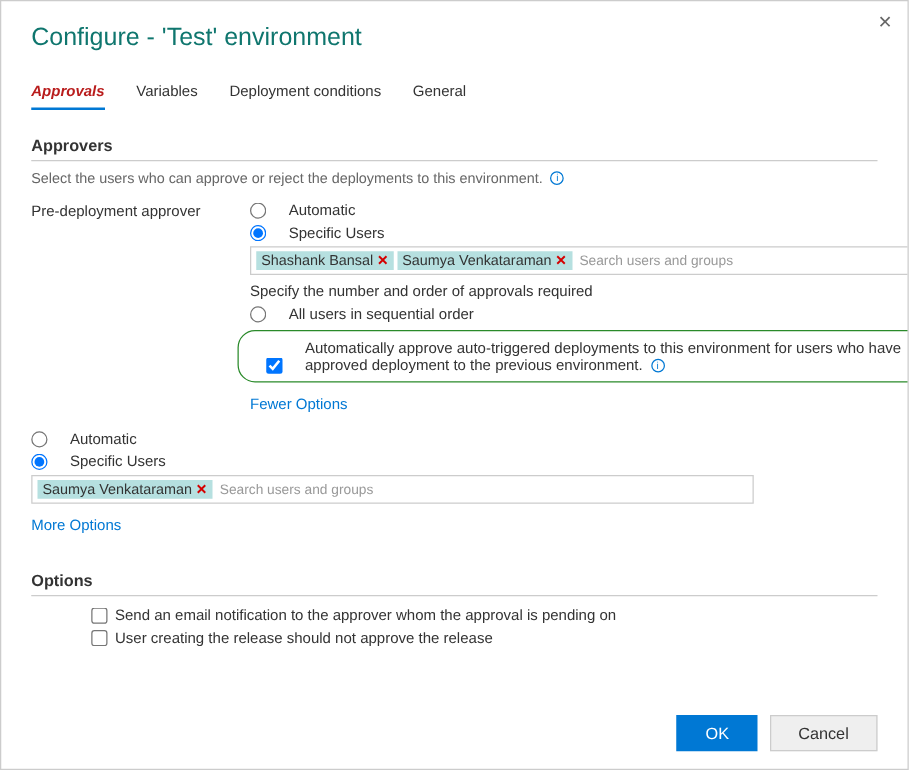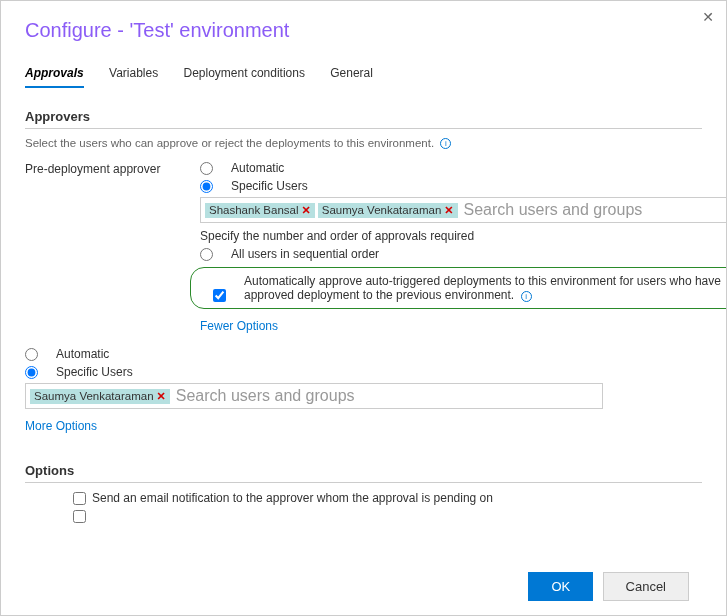--- a/index.html
+++ b/index.html
@@ -1,37 +1,37 @@
 <!DOCTYPE html>
 <html><head>
 <meta charset="utf-8">
 <style>
 * { box-sizing: border-box; margin: 0; padding: 0; }
 body { font-family: "Segoe UI", Arial, sans-serif; font-size: 12px; color: #333; background: #fff; width: 727px; height: 616px; position: relative; border: 1px solid #ccc; padding: 18px 24px 18px 24px; }
 .close-x { position: absolute; top: 8px; right: 12px; font-size: 14px; color: #666; cursor: pointer; }
-.dialog-title { font-size: 20px; font-weight: 300; color: #8b5cf6; margin-bottom: 18px; }
+.dialog-title { font-size: 20px; font-weight: 300; color: #0f766e; margin-bottom: 18px; }
 .tabs { border-bottom: 1px solid #fff; margin-bottom: 12px; }
 .tab { display: inline-block; padding: 6px 0 6px 0; margin-right: 22px; font-size: 12px; color: #333; cursor: pointer; }
-.tab.active { color: #000000; font-weight: 600; border-bottom: 2px solid #0078d4; font-style: italic; }
+.tab.active { color: #b91c1c; font-weight: 600; border-bottom: 2px solid #0078d4; font-style: italic; }
 .section-head { font-weight: 600; font-size: 13px; color: #333; padding-bottom: 4px; border-bottom: 1px solid #ccc; margin-bottom: 8px; margin-top: 20px; }
 .hint { color: #666; font-size: 11.5px; margin-bottom: 12px; }
 .info-icon { display: inline-block; width: 11px; height: 11px; border: 1px solid #0078d4; border-radius: 50%; color: #0078d4; font-size: 8px; line-height: 10px; text-align: center; vertical-align: middle; margin-left: 3px; }
 .row { display: flex; margin-bottom: 4px; }
 .label-col { width: 175px; flex-shrink: 0; font-size: 12px; color: #333; padding-top: 1px; }
 .ctrl-col { flex: 1; }
 .radio-line, .check-line { display: flex; align-items: flex-end; margin-bottom: 4px; font-size: 12px; gap: 12px; }
 .radio-line input, .check-line input { margin-right: 6px; margin-top: 1px; flex-shrink: 0; }
 .user-input { border: 1px solid #ccc; padding: 3px 4px; margin: 4px 0 6px 0; display: flex; align-items: center; flex-wrap: wrap; gap: 3px; width: 578px; }
 .user-chip { background: #b6e0e0; padding: 1px 4px; font-size: 11.5px; display: inline-flex; align-items: center; }
 .remove-x { color: #d40000; font-weight: bold; margin-left: 3px; cursor: pointer; font-size: 11px; }
-.placeholder { color: #999; font-size: 16px; margin-left: 3px; }
+.placeholder { color: #999; font-size: 11px; margin-left: 3px; }
 .sub-text { font-size: 12px; color: #333; margin: 4px 0 4px 0; }
 .highlight-box { border: 1px solid #2a8a2a; border-radius: 14px; padding: 6px 22px; margin: 6px 0 6px -10px; }
 .link { color: #0078d4; font-size: 12px; cursor: pointer; display: inline-block; margin-top: 4px; margin-bottom: 10px; }
-.footer { position: absolute; bottom: 14px; right: 37px; margin-top: 36px; }
+.footer { position: absolute; bottom: 14px; right: 24px; margin-top: 36px; }
 .btn { display: inline-block; padding: 6px 22px; font-size: 13px; margin-left: 6px; cursor: pointer; border: 1px solid transparent; }
 .btn-primary { background: #0078d4; color: #fff; }
 .btn-default { background: #efefef; color: #333; border: 1px solid #ccc; }
 .opt-check { display: flex; align-items: center; margin-bottom: 4px; font-size: 12px; margin-left: 48px; }
 .opt-check input { margin-right: 6px; margin-top: 1px; }
 </style>
 </head>
 <body>
 
 <span class="close-x">✕</span>
@@ -119,18 +119,19 @@
 </div>
 
 <div class="section-head">Options</div>
 
 <label class="opt-check">
   <input type="checkbox" style="">
   <span>Send an email notification to the approver whom the approval is pending on</span>
 </label>
 <label class="opt-check">
   <input type="checkbox" style="">
+  <span>User creating the release should not approve the release</span>
 </label>
 
 <div class="footer">
   <span class="btn btn-primary">OK</span>
   <span class="btn btn-default">Cancel</span>
 </div>
 
 </body></html>

